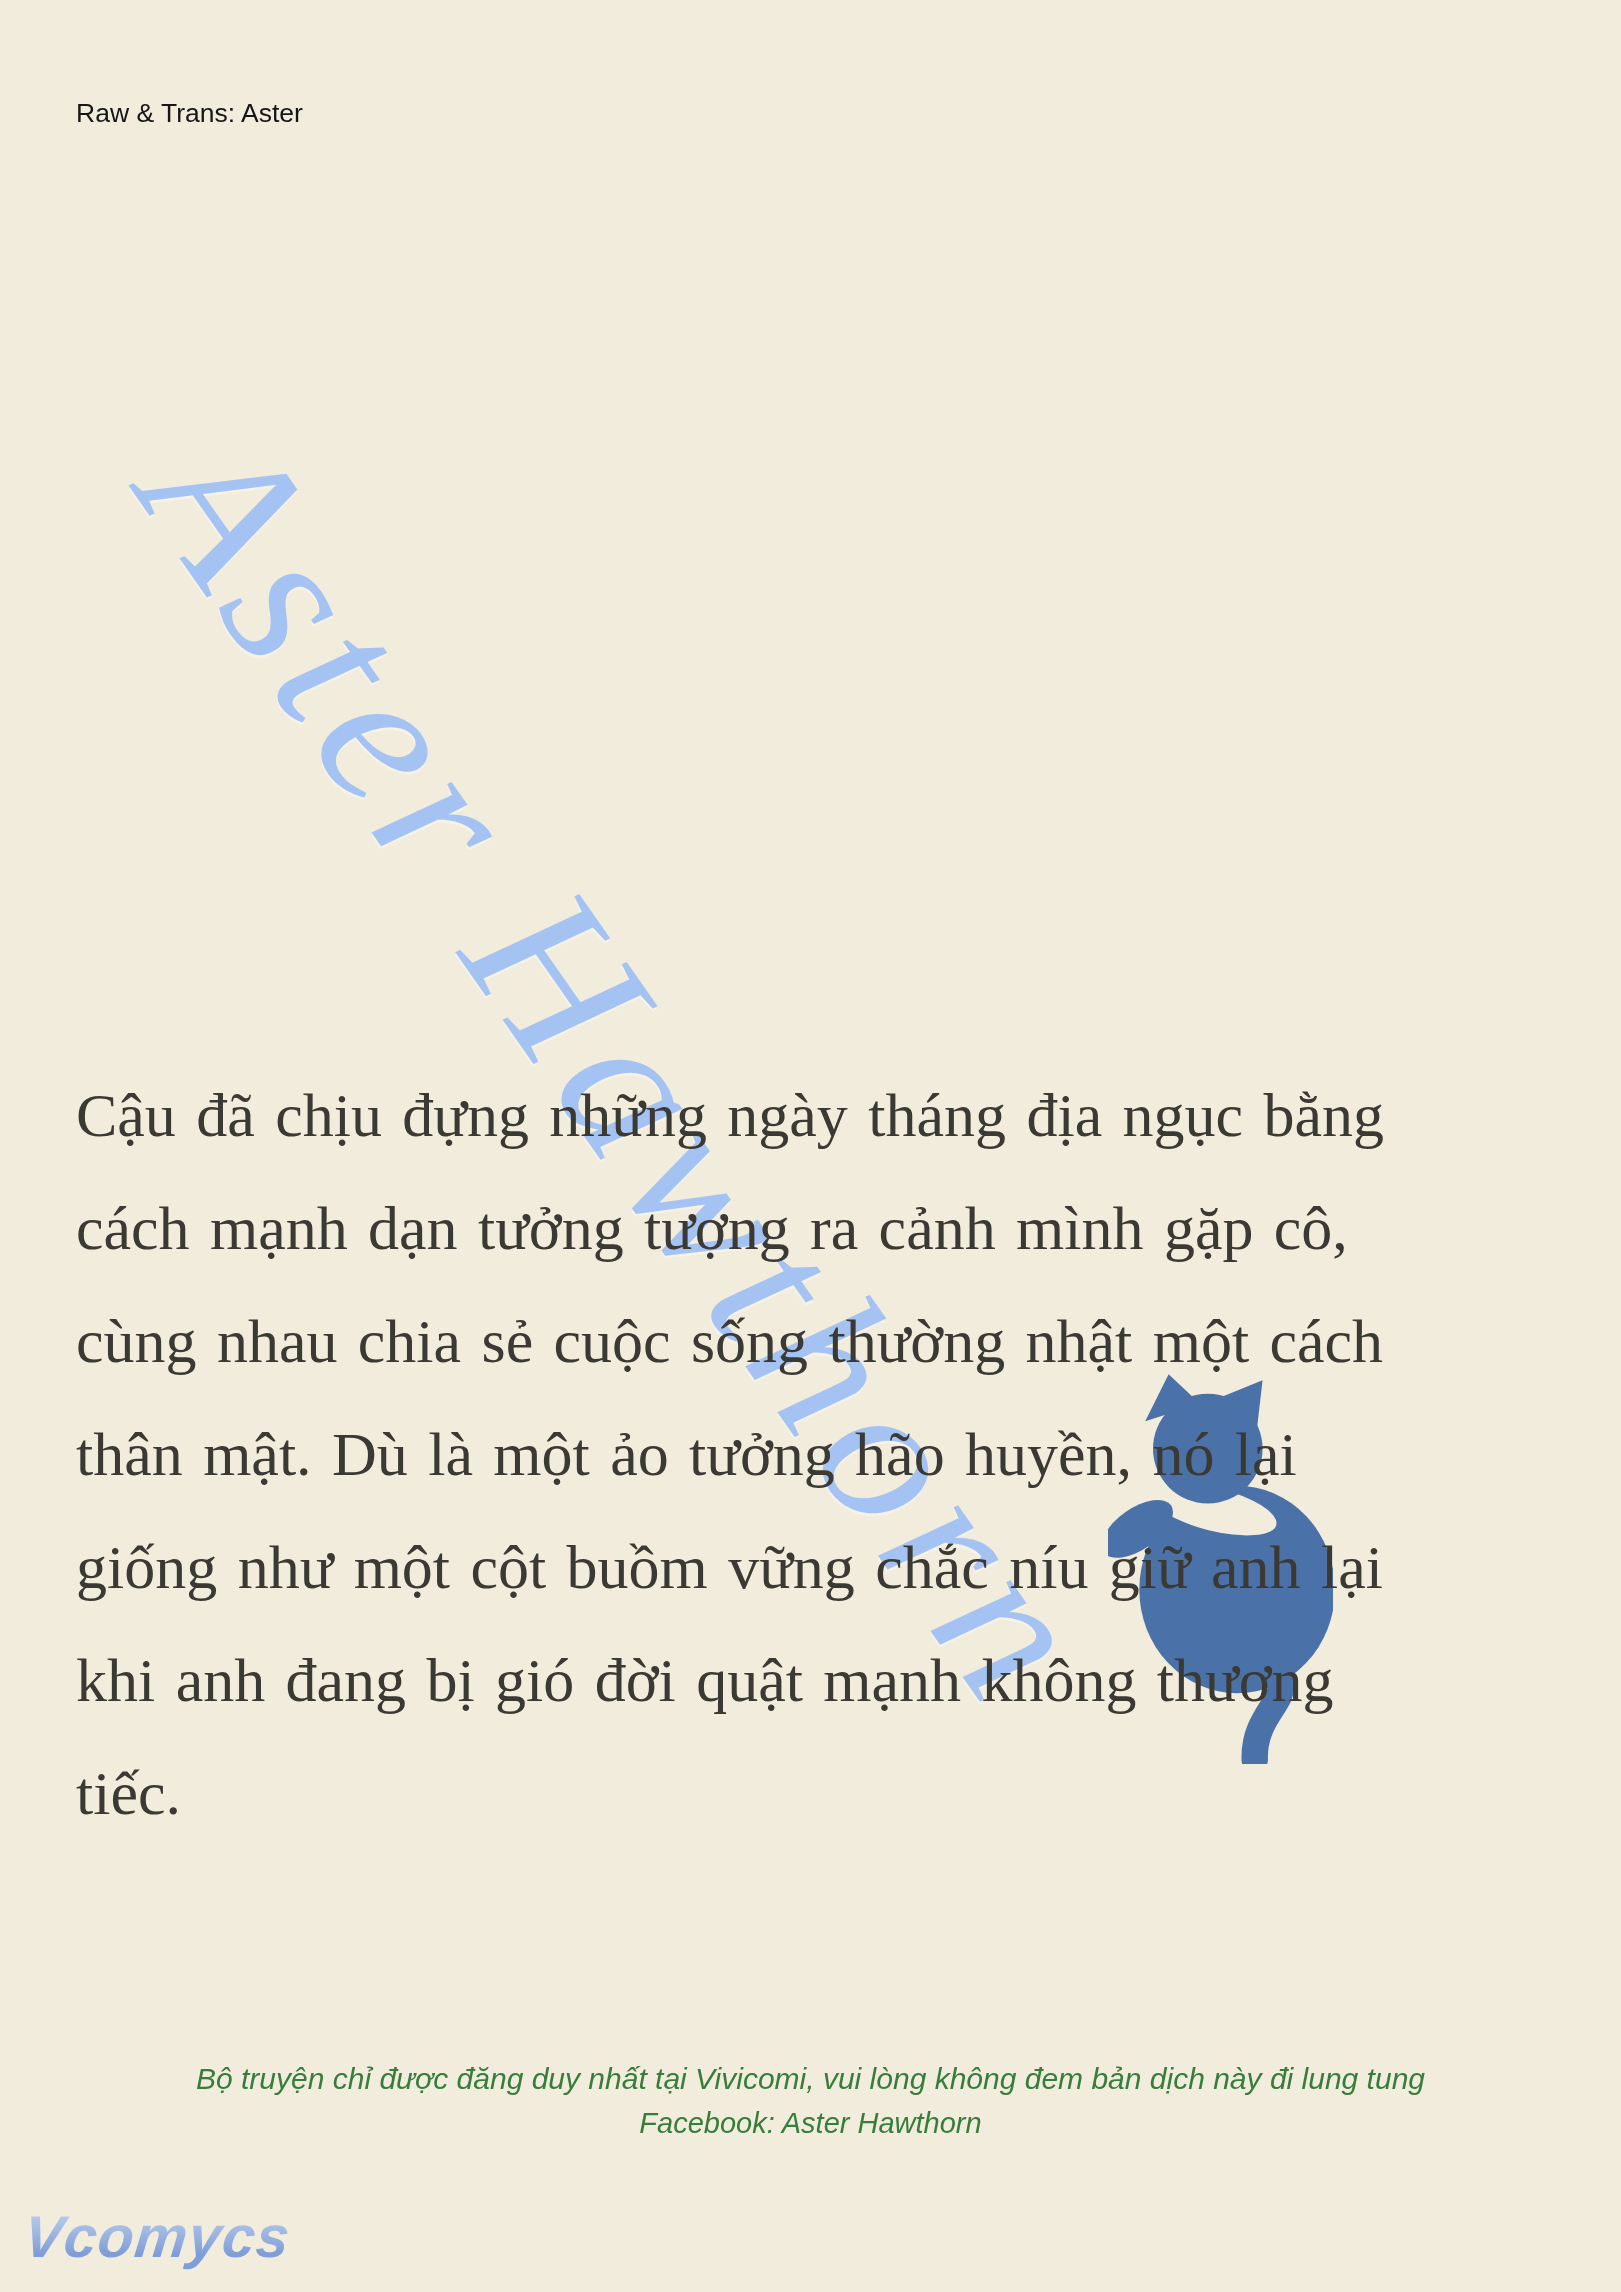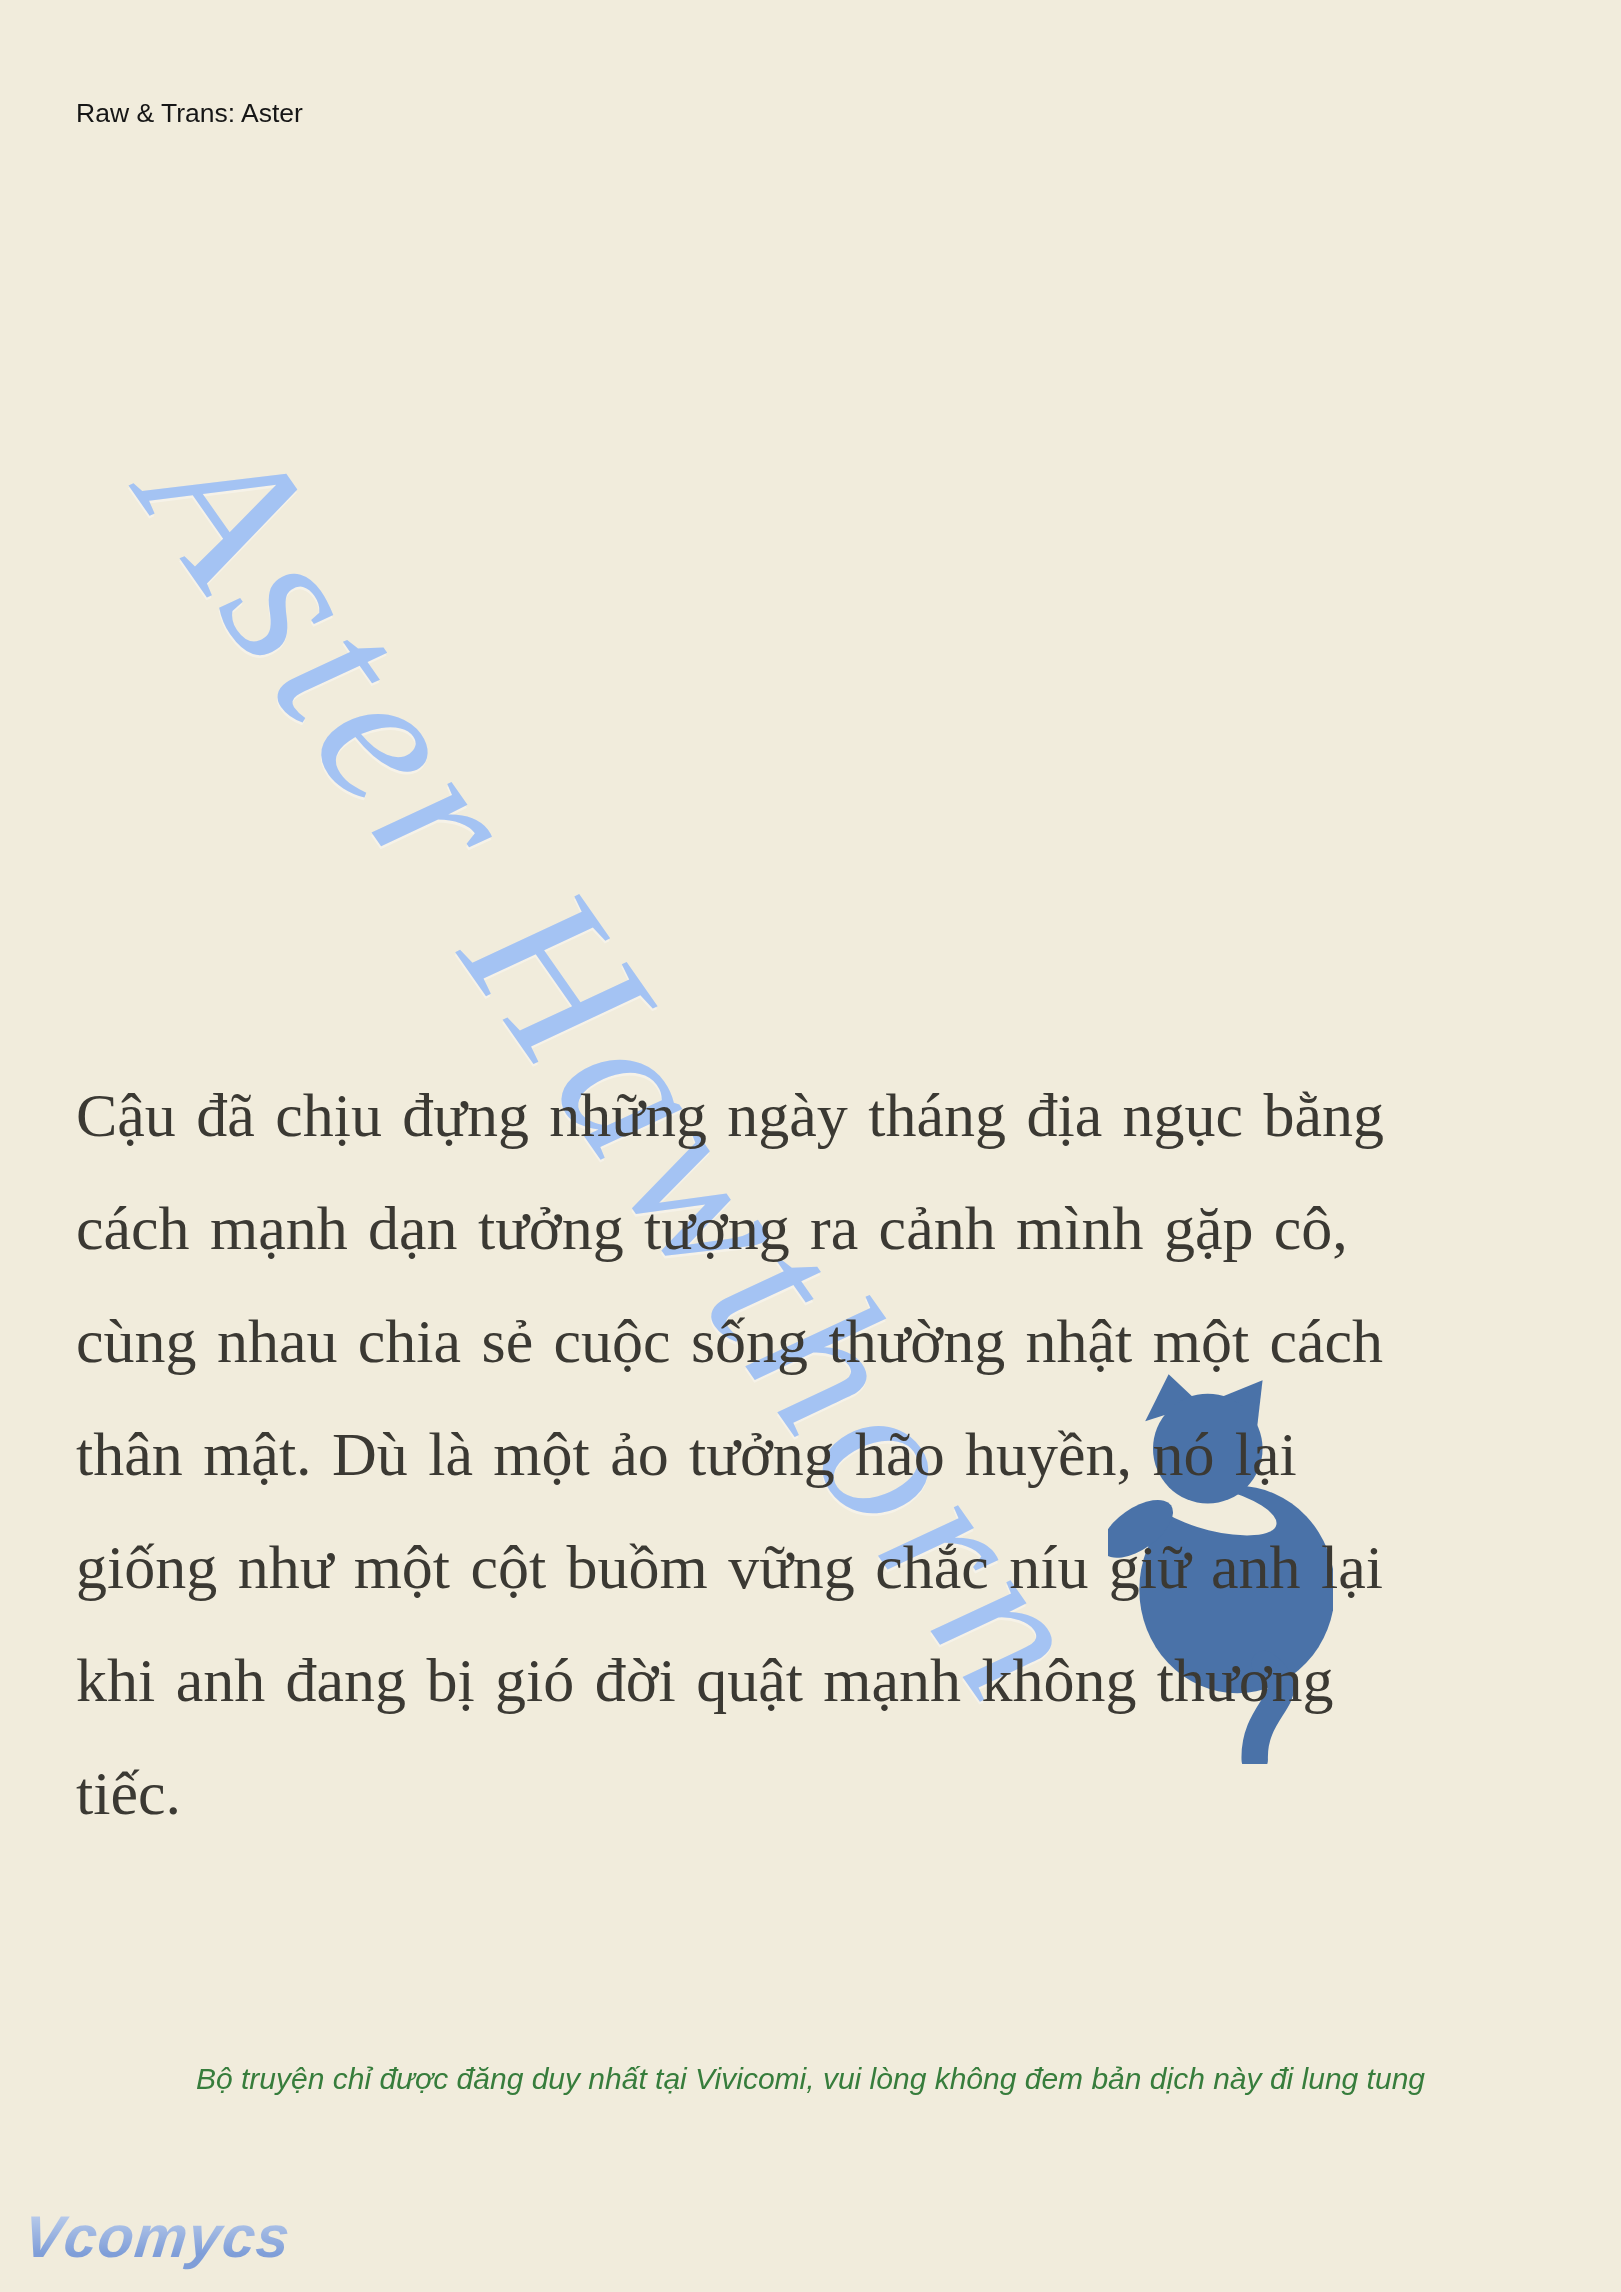--- a/index.html
+++ b/index.html
@@ -116,18 +116,19 @@
   <div class="body-text para-2">Cậu đã chịu đựng những ngày tháng địa ngục bằng
 cách mạnh dạn tưởng tượng ra cảnh mình gặp cô,
 cùng nhau chia sẻ cuộc sống thường nhật một cách
 thân mật. Dù là một ảo tưởng hão huyền, nó lại
 giống như một cột buồm vững chắc níu giữ anh lại
 khi anh đang bị gió đời quật mạnh không thương
 tiếc.</div>
 
   <div class="footer">
     <div class="f-line f-line-1">Bộ truyện chỉ được đăng duy nhất tại Vivicomi, vui lòng không đem bản dịch này đi lung tung</div>
+    <div class="f-line f-line-3">Facebook: Aster Hawthorn</div>
   </div>
 
   <div class="logo">Vcomycs</div>
 
 </div>
 
 
 </body></html>

